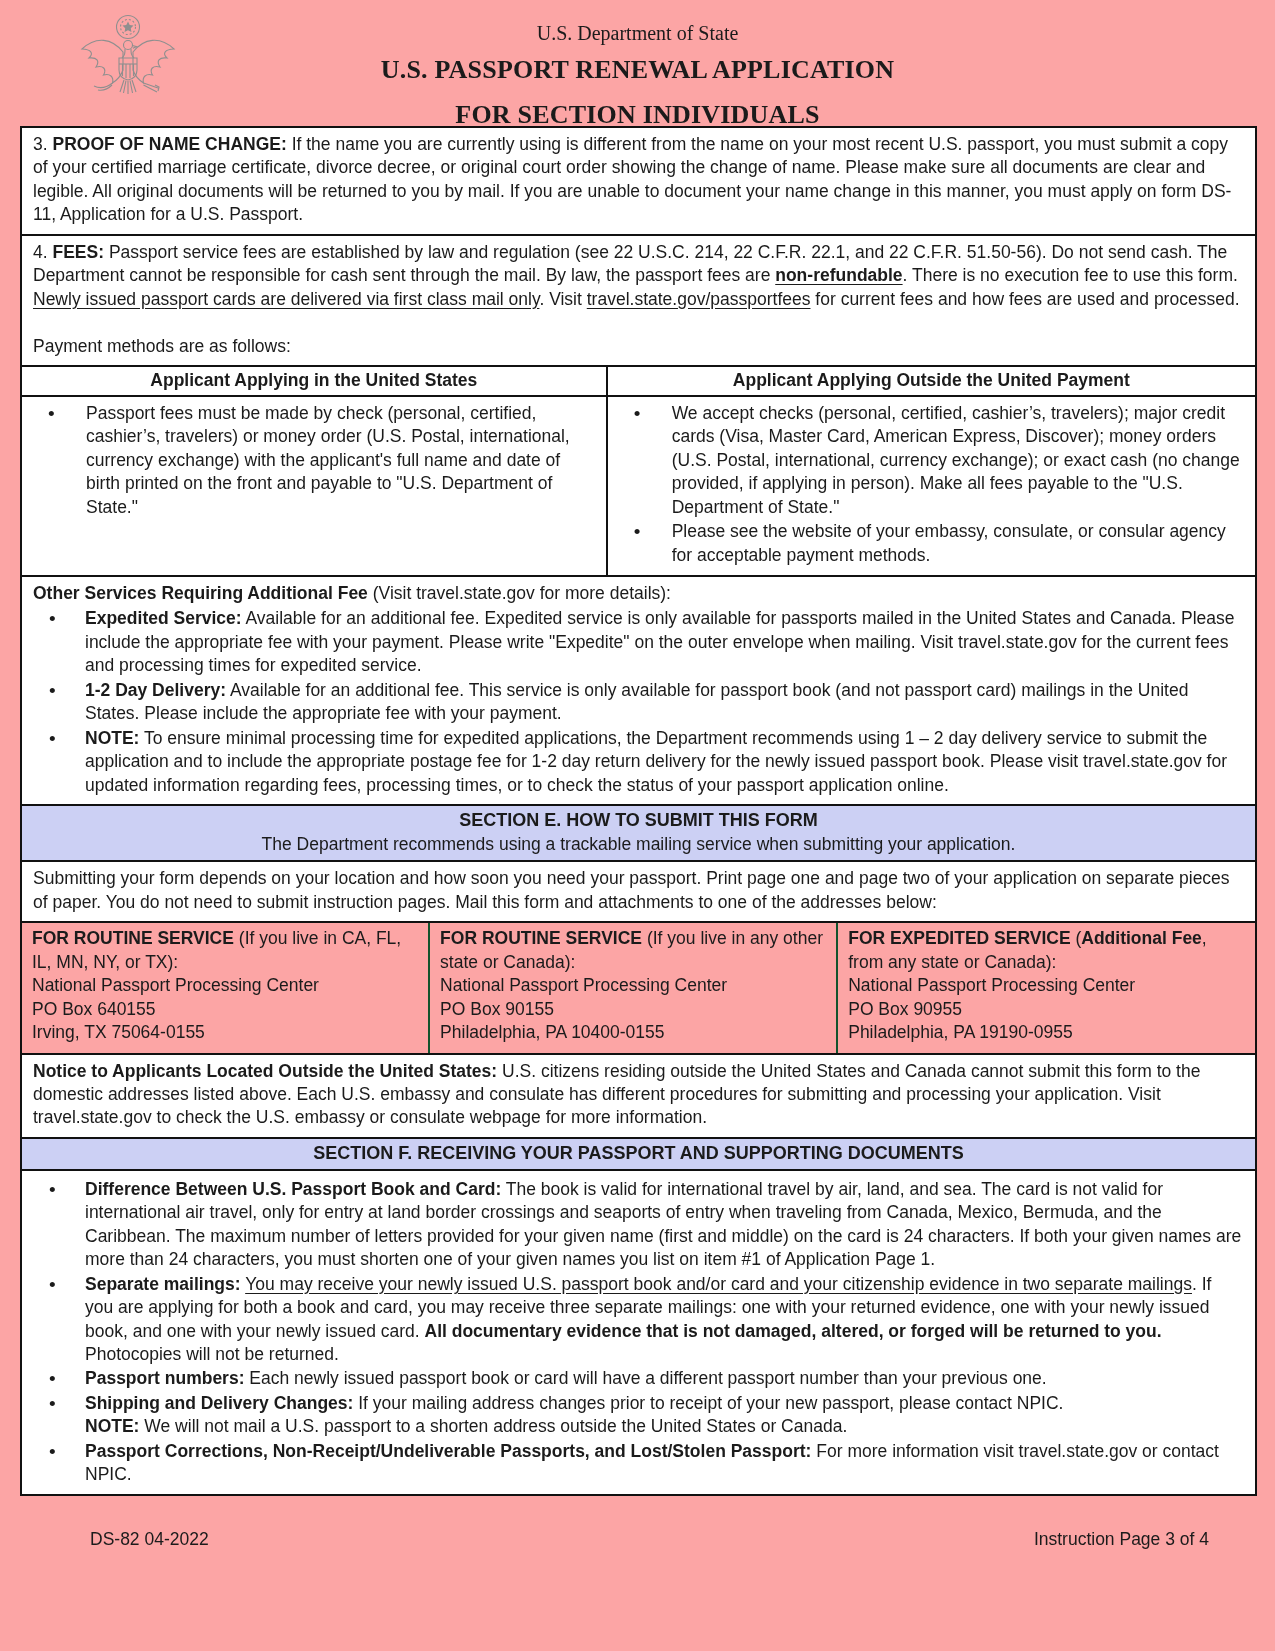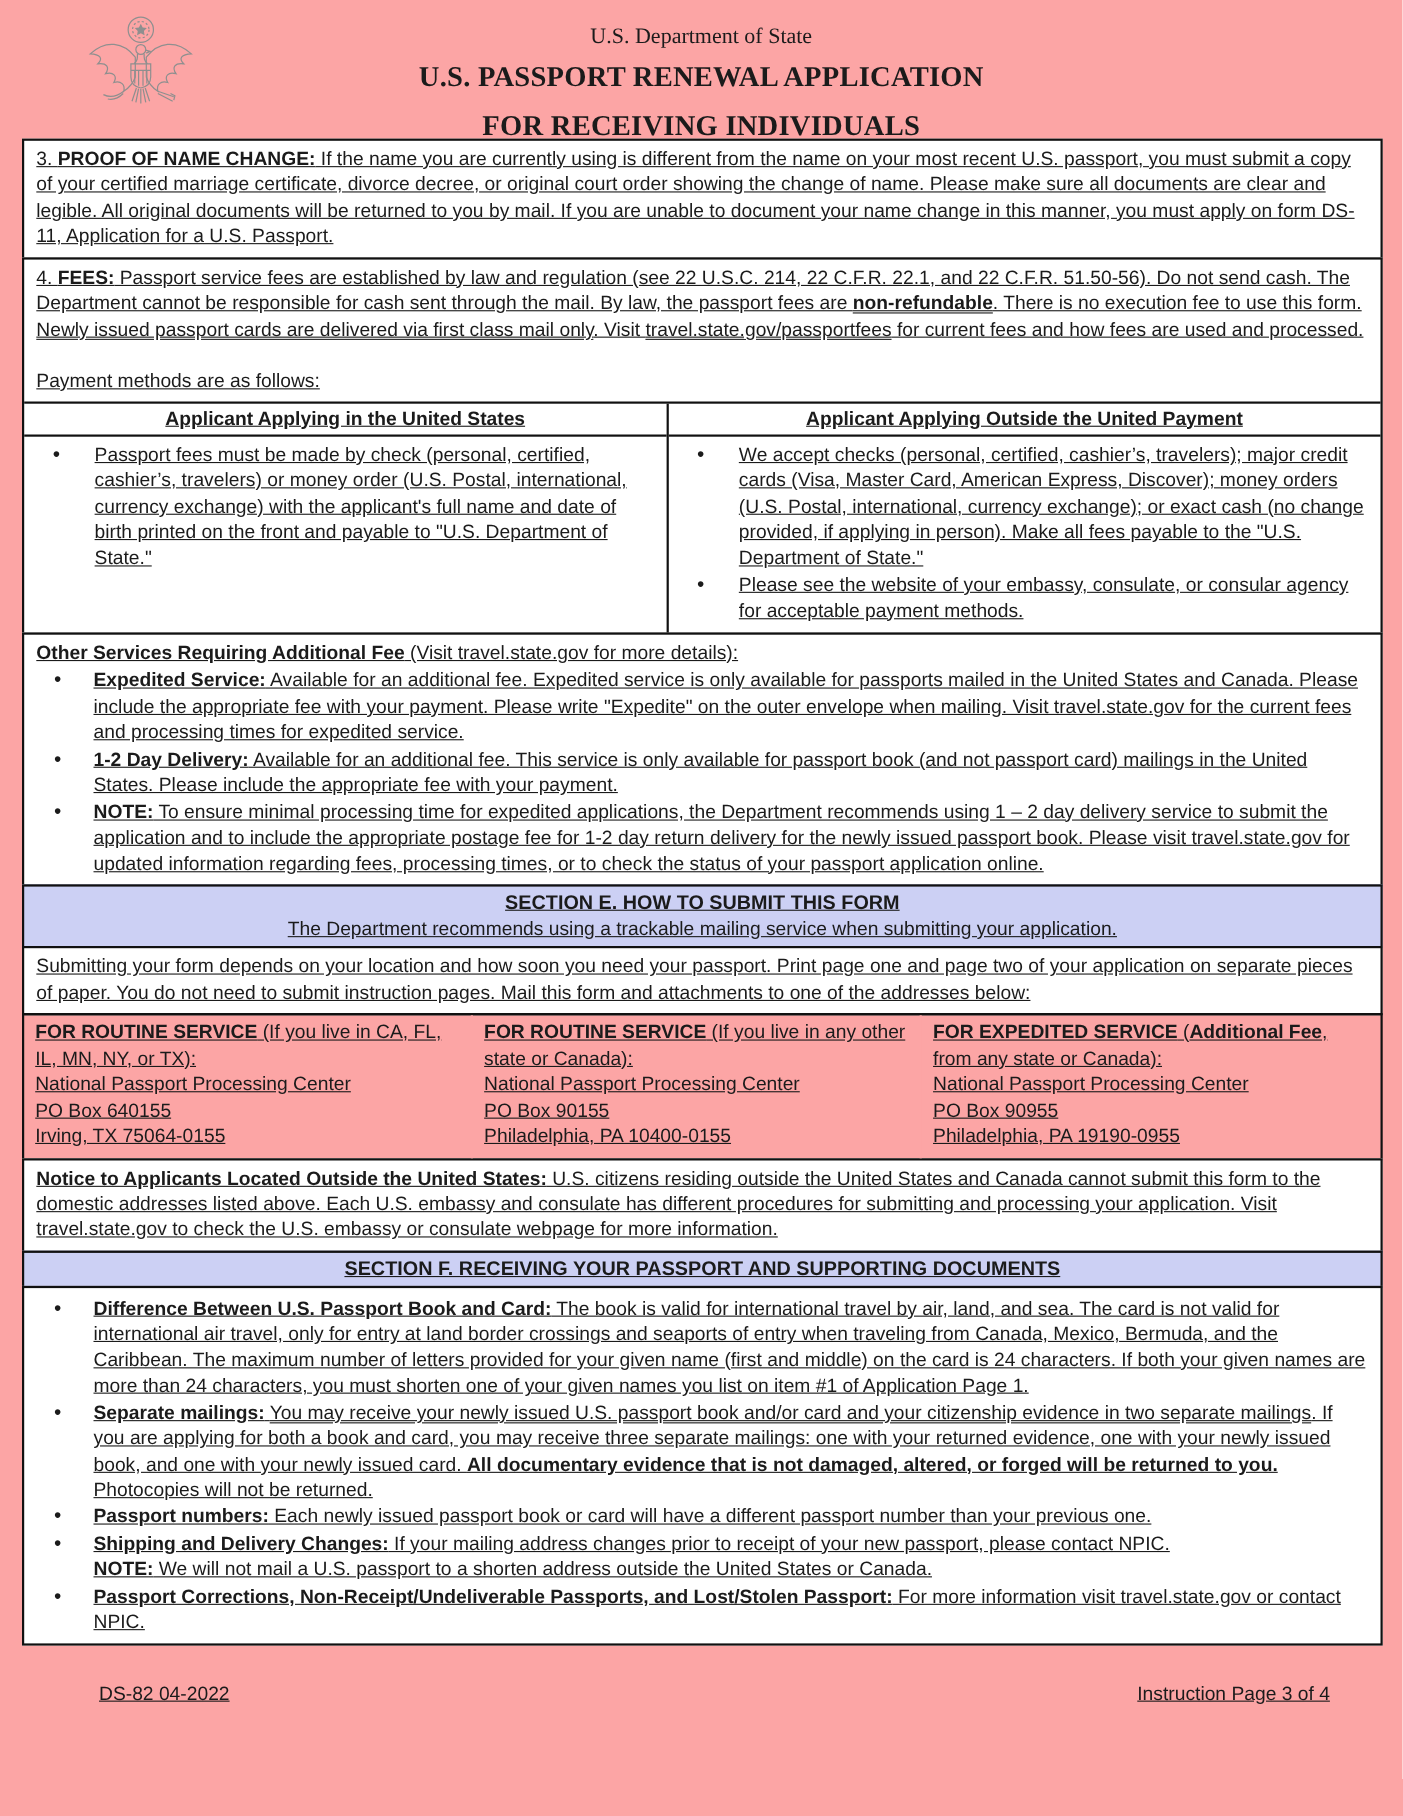--- a/index.html
+++ b/index.html
@@ -16,21 +16,21 @@
     overflow: hidden;
   }
   
   .doc-header { position: relative; height: 122px; padding-top: 12px; }
   .seal { position: absolute; left: 72px; top: 12px; width: 112px; height: 104px; }
   .hdr-text { text-align: center; font-family: "Liberation Serif", serif; }
   .hdr-agency { font-size: 20px; margin-top: 8px; }
   .hdr-title { font-size: 26px; font-weight: bold; margin-top: 6px; letter-spacing: .2px; }
   .hdr-title2 { font-size: 26px; font-weight: bold; margin-top: 10px; letter-spacing: .2px; }
   
-  .content { margin: 4px 18px 0 20px; text-decoration: underline; }
+  .content { margin: 4px 18px 0 20px; }
   .box {
     border: 2px solid #111;
     padding: 5px 11px 7px 11px;
     background: #fff;
   }
   .box + .box, .box + .band, .band + .box, .flush { margin-top: -2px; }
   .gap-top { margin-top: 8px; }
   .band {
     border: 2px solid #111;
     background: #ccd0f4;
@@ -57,21 +57,21 @@
   ul.doc-list li { position: relative; margin: 0; }
   
   ul.wide li { padding-left: 64px; }
   ul.wide li::before { content: "\2022"; position: absolute; left: 26px; top: -1px; font-size: 19px; }
   
   ul.med li { padding-left: 52px; }
   ul.med li::before { content: "\2022"; position: absolute; left: 16px; top: -1px; font-size: 19px; }
   ul.med li + li, ul.wide li + li { margin-top: 1px; }
   
   .addr-table { display: flex; border: 2px solid #111; margin-top: -2px; }
-  .addr-col { width: 33.1%; padding: 4px 10px 8px 10px; border-right: 2px solid #fca5a5; }
+  .addr-col { width: 33.1%; padding: 4px 10px 8px 10px; border-right: 2px solid #14532d; }
   .addr-col:last-child { border-right: none; width: 33.8%; }
   .addr-line { margin: 0; }
   
   .footer {
     display: flex; justify-content: space-between;
     margin: 32px 48px 0 70px;
     font-size: 17.5px;
   }
 </style>
 </head>
@@ -99,21 +99,21 @@
       <path d="M50.5 52 v12 M54 52 v14 M58 52 v14 M61.5 52 v12"></path>
 
       <path d="M52 68 L48 80 M56 69 L56 82 M60 68 L64 80 M54 68.5 L51.5 81 M58 68.5 L60.5 81"></path>
 
       <path d="M40.5 71 C34 76 28 77 22 74 M40 73 C36 77 31 79 26 78"></path>
       <path d="M71.5 71 L86 76 M71.5 73 L85 80 M83 73 l4 2 -1 4"></path>
     </svg>
     <div class="hdr-text">
       <div class="hdr-agency">U.S. Department of State</div>
       <div class="hdr-title">U.S. PASSPORT RENEWAL APPLICATION</div>
-      <div class="hdr-title2">FOR RECEIVING INDIVIDUALS</div>
+      <div class="hdr-title2">FOR SECTION INDIVIDUALS</div>
     </div>
   </div>
 
   <div class="content">
 
     <div class="box">
       <p class="para"><span>3.  </span><span style="font-weight: bold;">PROOF OF NAME CHANGE:</span><span>  If the name you are currently using is different from the name on your most recent U.S. passport, you must submit a copy of your certified marriage certificate, divorce decree, or original court order showing the change of name. Please make sure all documents are clear and legible. All original documents will be returned to you by mail. If you are unable to document your name change in this manner, you must apply on form DS-11, Application for a U.S. Passport.</span></p>
     </div>
 
     <div class="box no-pad gap-top">

